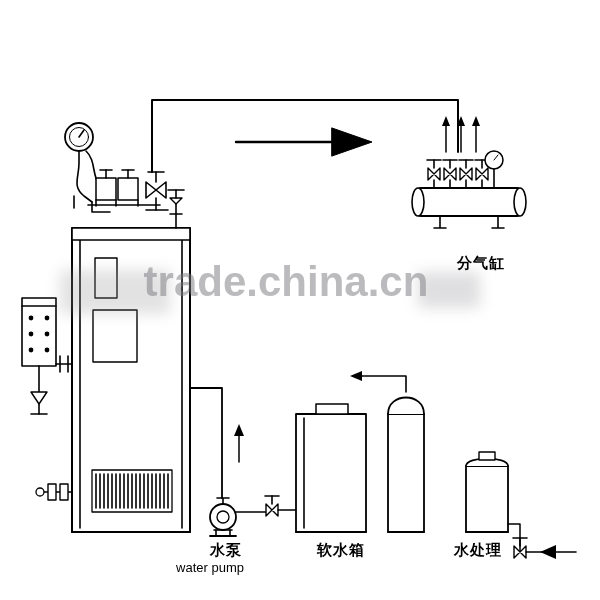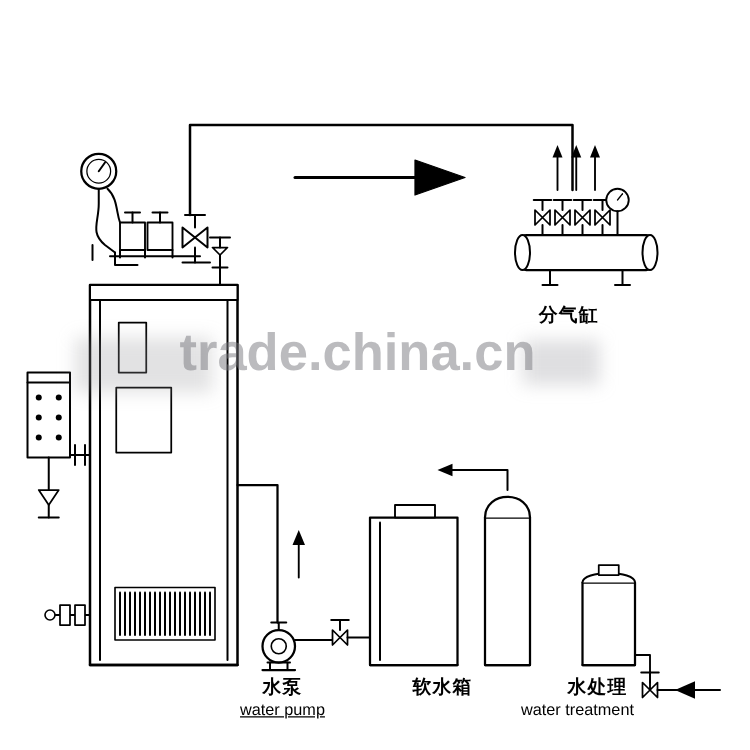--- a/index.html
+++ b/index.html
@@ -285,23 +285,22 @@
         <polygon points="540,552 556,545 556,559" fill="#000000" stroke="none"></polygon>
       </g>
 
     </g>
   </svg>
 
   <div class="wm-blur-left"></div>
   <div class="wm-blur-right"></div>
   <div class="watermark">trade.china.cn</div>
 
-  <div class="label label-cn" style="left: 405px; top: 244px; width: 100px;">分气缸</div>
+  <div class="label label-cn" style="left: 405px; top: 254px; width: 100px; text-align: right;">分气缸</div>
 
   <div class="label label-cn" style="left: 186px; top: 541px; width: 80px;">水泵</div>
-  <div class="label label-en" style="left: 176px; top: 561px; width: 100px; text-decoration: underline;">water pump</div>
-
-  <div class="label label-cn" style="left: 314px; top: 541px; width: 80px;">软水箱</div>
+  <div class="label label-en" style="left: 160px; top: 561px; width: 100px;">water pump</div>
+
+  <div class="label label-cn" style="left: 301px; top: 541px; width: 80px;">软水箱</div>
 
   <div class="label label-cn" style="left: 422px; top: 541px; width: 80px; text-align: right;">水处理</div>
-  <div class="label label-en" style="left: 406px; top: 561px; width: 112px;">water treatment</div>
 
 </div>
 
 </body></html>

